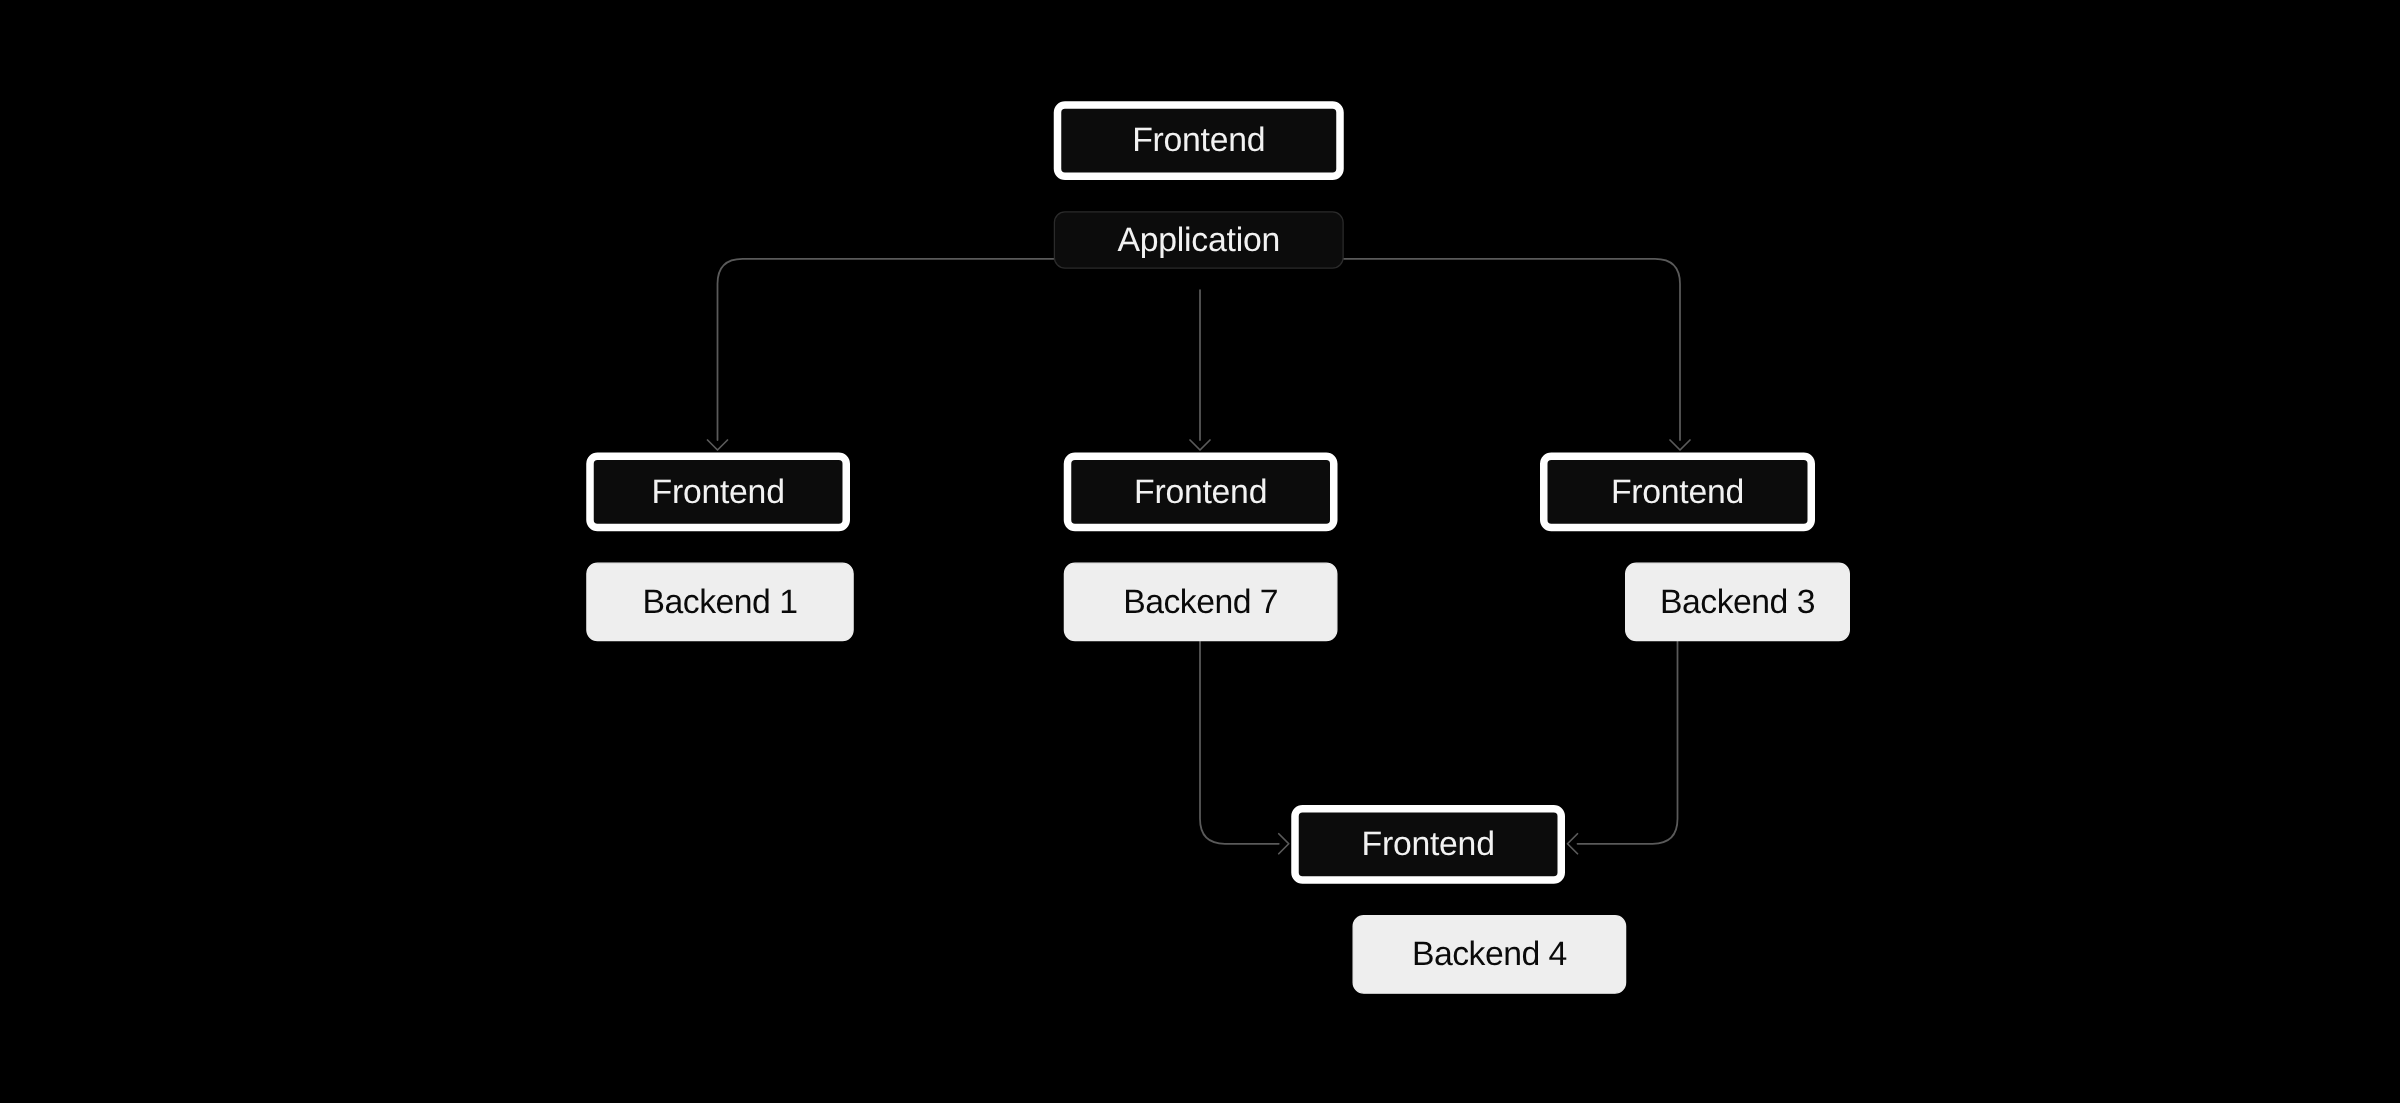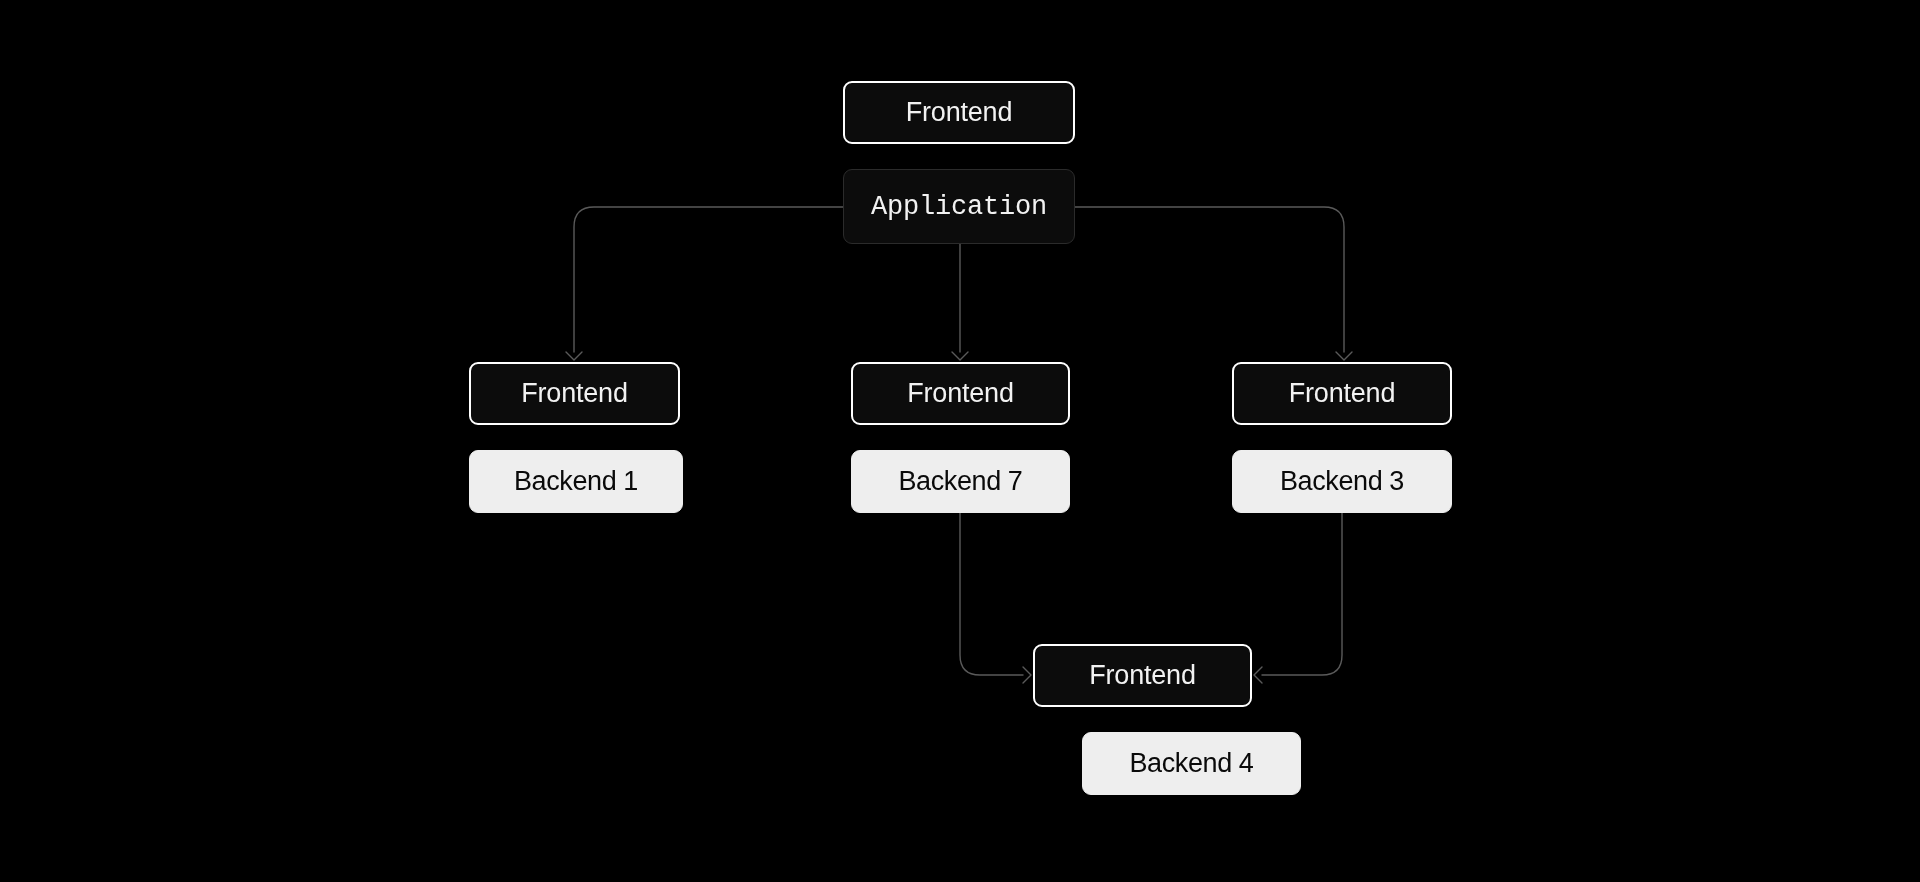--- a/index.html
+++ b/index.html
@@ -38,21 +38,21 @@
     display: flex;
     align-items: center;
     justify-content: center;
     border-radius: 9px;
     white-space: nowrap;
     letter-spacing: -0.2px;
   }
 
   .node-frontend {
     background: #0c0c0c;
-    border: 2px solid #ffffff;
+    border: 6px solid #ffffff;
     color: #f2f2f2;
     font-size: 27px;
     font-weight: 400;
   }
 
   .node-application {
     background: #0c0c0c;
     border: 1px solid #2b2b2b;
     color: #f2f2f2;
     font-size: 27px;
@@ -95,39 +95,39 @@
           <path d="M 1342 513 L 1342 655 Q 1342 675 1322 675 L 1262 675" fill="none" stroke="#5a5a5a" stroke-width="1.4" stroke-linecap="round"></path>
           <path d="M 1262 667 L 1254 675 L 1262 683" fill="none" stroke="#5a5a5a" stroke-width="1.4" stroke-linecap="round" stroke-linejoin="round"></path>
         </g>
       </g>
   </svg>
 
   <div id="nodes-layer">
       <div class="node node-frontend" style="left: 843px; top: 81px; width: 232px; height: 63px;">
         <span>Frontend</span>
       </div>
-      <div class="node node-application" style="left: 843px; top: 169px; width: 232px; height: 75px; font-family: Liberation Mono, monospace;">
+      <div class="node node-application" style="left: 843px; top: 169px; width: 232px; height: 46px;">
         <span>Application</span>
       </div>
       <div class="node node-frontend" style="left: 469px; top: 362px; width: 211px; height: 63px;">
         <span>Frontend</span>
       </div>
       <div class="node node-backend" style="left: 469px; top: 450px; width: 214px; height: 63px;">
         <span>Backend 1</span>
       </div>
       <div class="node node-frontend" style="left: 851px; top: 362px; width: 219px; height: 63px;">
         <span>Frontend</span>
       </div>
       <div class="node node-backend" style="left: 851px; top: 450px; width: 219px; height: 63px;">
         <span>Backend 7</span>
       </div>
       <div class="node node-frontend" style="left: 1232px; top: 362px; width: 220px; height: 63px;">
         <span>Frontend</span>
       </div>
-      <div class="node node-backend" style="left: 1232px; top: 450px; width: 220px; height: 63px;">
+      <div class="node node-backend" style="left: 1300px; top: 450px; width: 180px; height: 63px;">
         <span>Backend 3</span>
       </div>
       <div class="node node-frontend" style="left: 1033px; top: 644px; width: 219px; height: 63px;">
         <span>Frontend</span>
       </div>
       <div class="node node-backend" style="left: 1082px; top: 732px; width: 219px; height: 63px;">
         <span>Backend 4</span>
       </div>
     </div>
 

